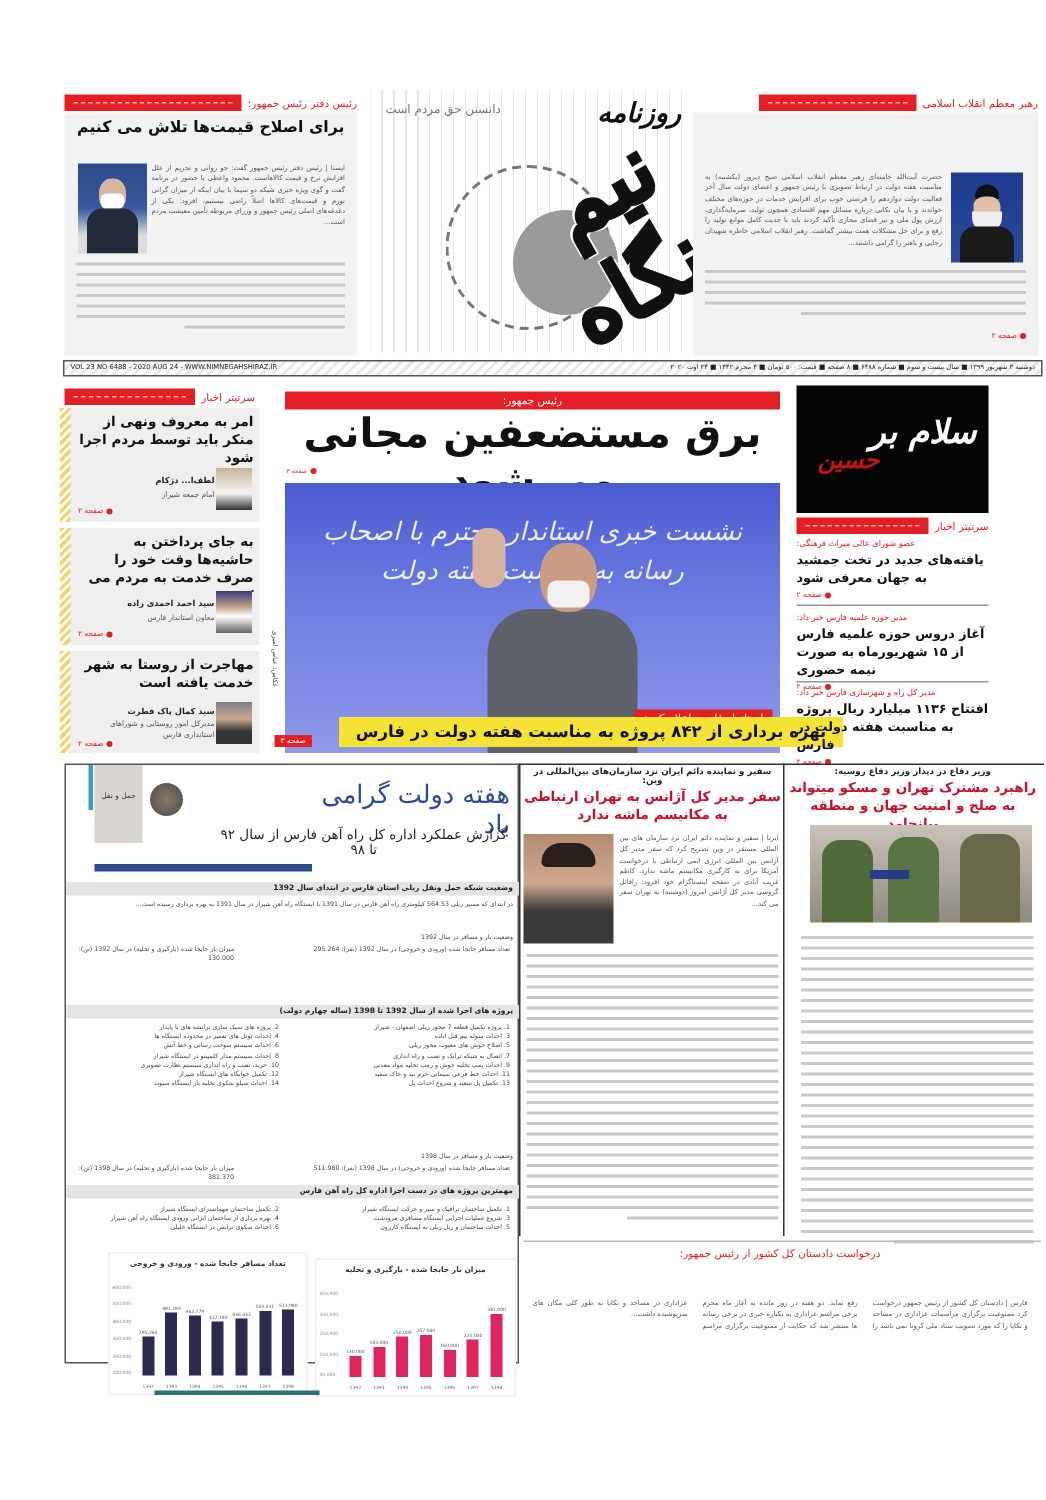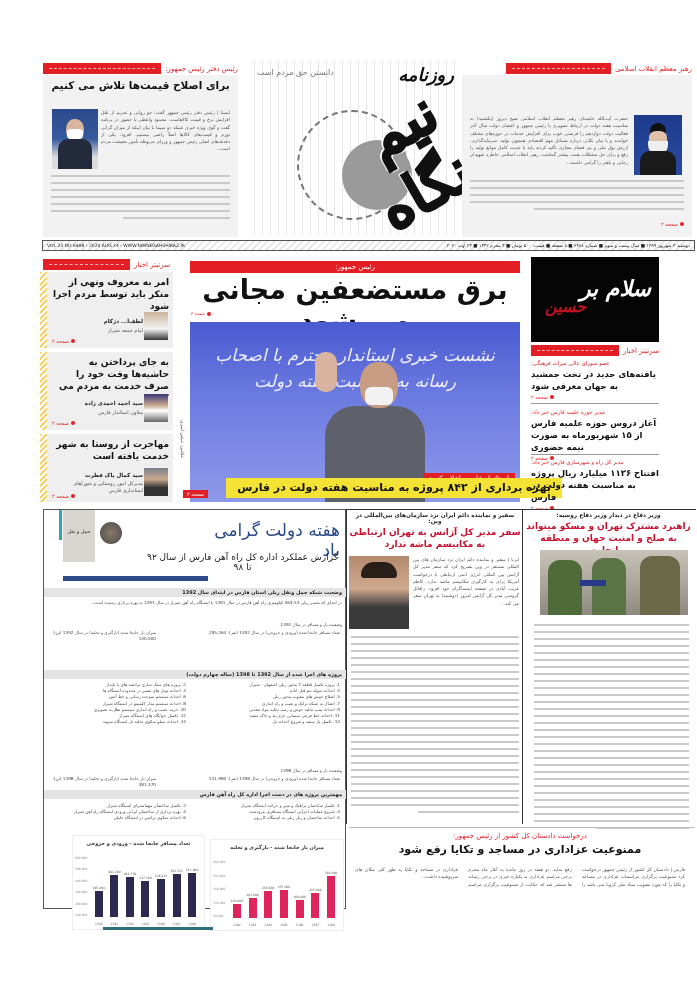--- a/index.html
+++ b/index.html
@@ -476,15 +476,14 @@
       <span></span>
       <span></span>
       <span style="width:60%"></span>
   </div>
 
 </div>
 
 <div class="hr" style="left:349px; top:827px; width:345px; background:#bbb;"></div>
 <div class="bottom-article">
   <div class="kicker">درخواست دادستان کل کشور از رئیس جمهور:</div>
-  <h2>ممنوعیت عزاداری در مساجد و تکایا رفع شود</h2>
   <div class="body-text" style="position:absolute; top:34px; left:0; right:0; column-count:3; column-gap:10px; height:78px; overflow:hidden;">فارس | دادستان کل کشور از رئیس جمهور درخواست کرد ممنوعیت برگزاری مراسمات عزاداری در مساجد و تکایا را که مورد تصویب ستاد ملی کرونا نمی باشد را رفع نماید. دو هفته در روز مانده به آغاز ماه محرم برخی مراسم عزاداری به یکباره خبری در برخی رسانه ها منتشر شد که حکایت از ممنوعیت برگزاری مراسم عزاداری در مساجد و تکایا به طور کلی مکان های سرپوشیده داشت...</div>
 </div>
 
 </body></html>

